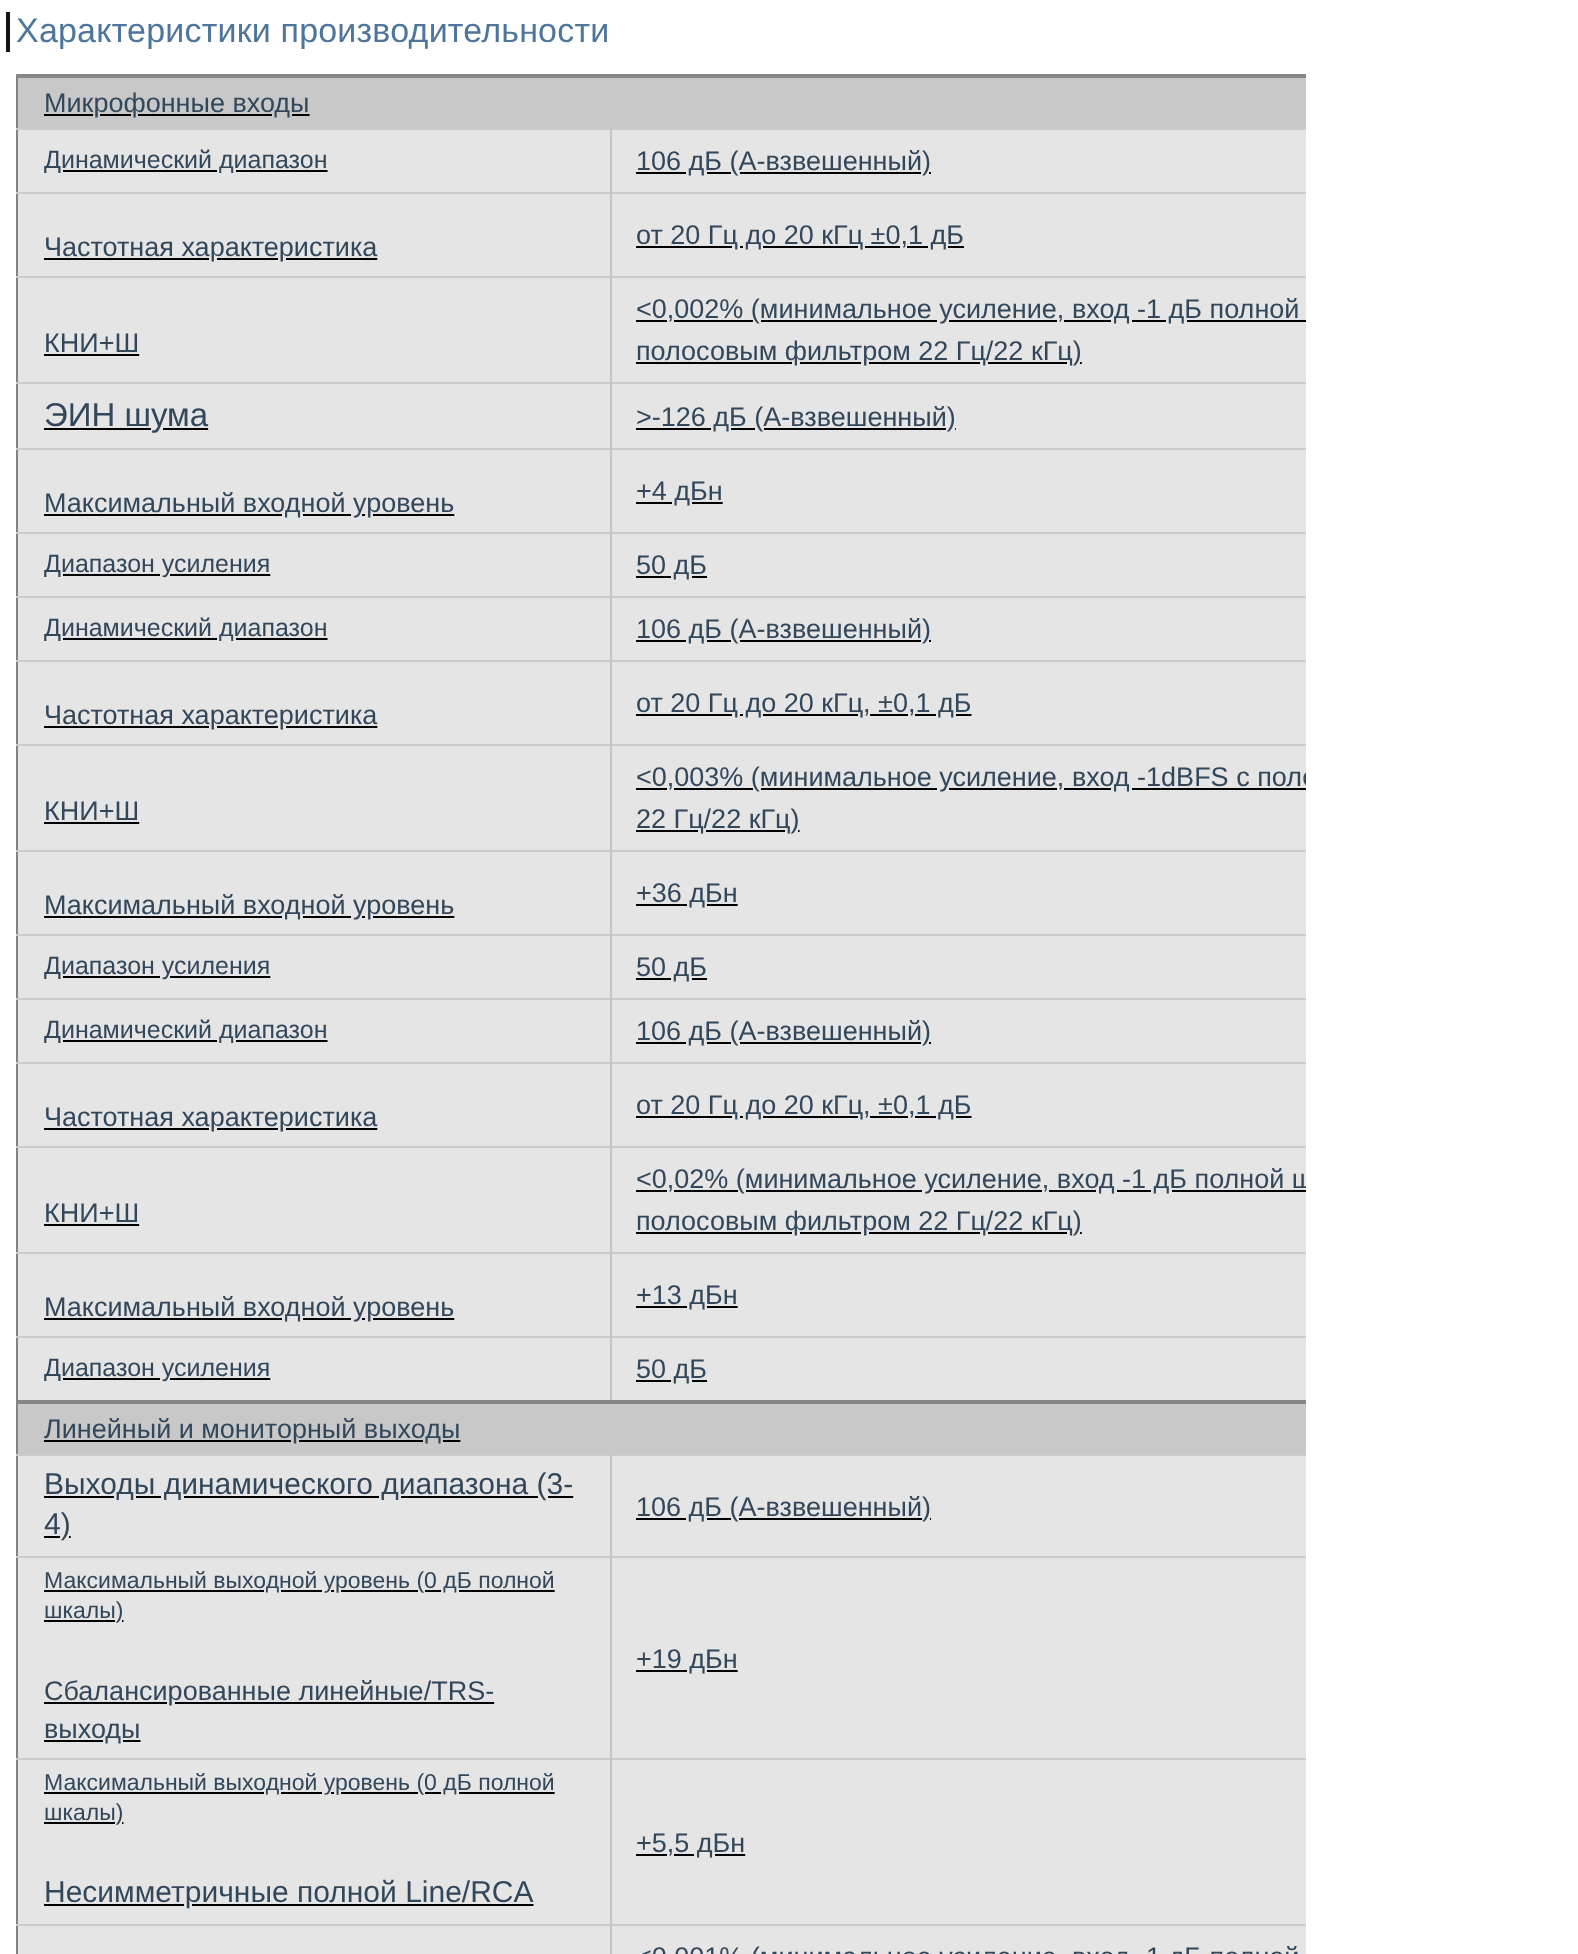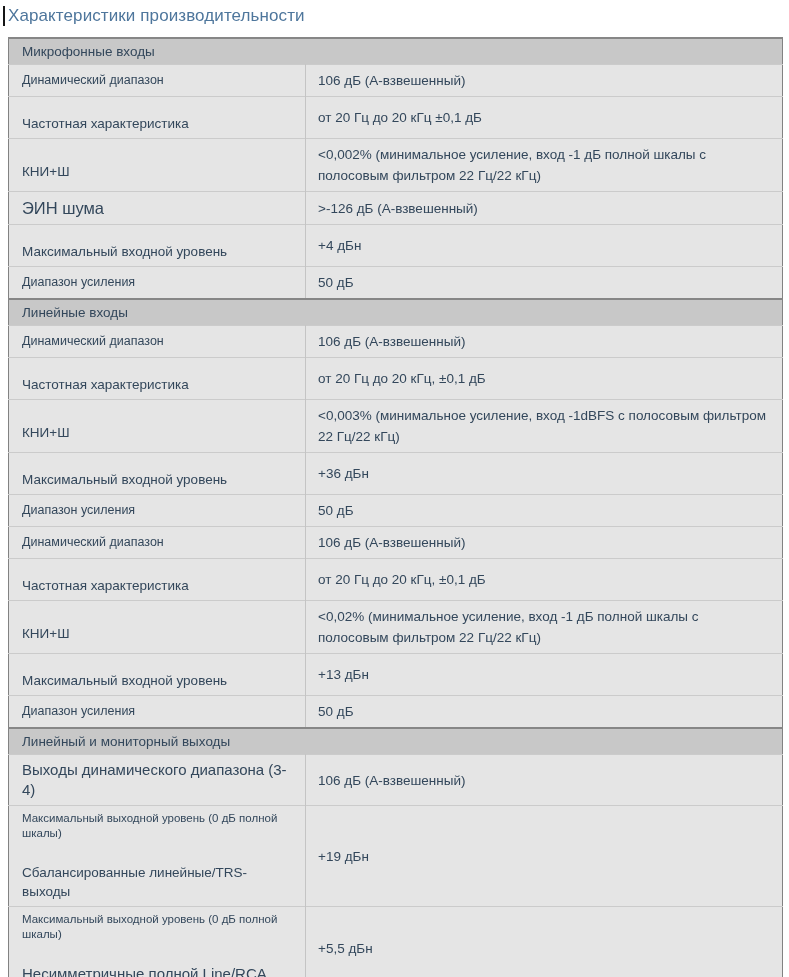--- a/index.html
+++ b/index.html
@@ -14,25 +14,26 @@
     --bottom-shadow: #c2c2c2;
     --page-bg: #ffffff;
   }
   * { box-sizing: border-box; }
   html, body {
     margin: 0; padding: 0;
     background: var(--page-bg);
     font-family: "Liberation Sans", sans-serif;
   }
   .page {
-    width: 789px;
+    width: 653px;
     height: 977px;
     overflow: hidden;
     position: relative;
     padding: 5px 7px 0 8px;
+    text-decoration: underline;
   }
   .page-title {
     position: relative;
     display: inline-block;
     margin: 0 0 0 0;
     padding: 1px 0 0 0;
     font-size: 17px;
     font-weight: 400;
     color: var(--title-text);
     letter-spacing: 0.1px;
@@ -127,23 +128,20 @@
             <span class="lbl md">Максимальный входной уровень</span>
           </td>
           <td class="value-cell">+4 дБн</td>
         </tr>
         <tr>
           <td class="label-cell">
             <span class="lbl sm">Диапазон усиления</span>
           </td>
           <td class="value-cell">50 дБ</td>
         </tr>
-        <tr class="section-row">
-          <td colspan="2">Линейные входы</td>
-        </tr>
         <tr>
           <td class="label-cell">
             <span class="lbl sm">Динамический диапазон</span>
           </td>
           <td class="value-cell">106 дБ (А-взвешенный)</td>
         </tr>
         <tr>
           <td class="label-cell">
             <span class="lbl md">Частотная характеристика</span>
           </td>

